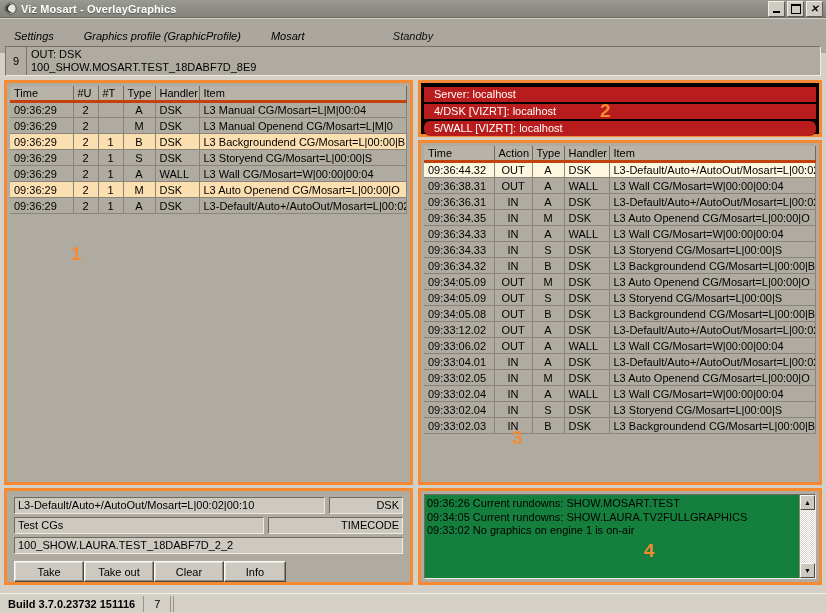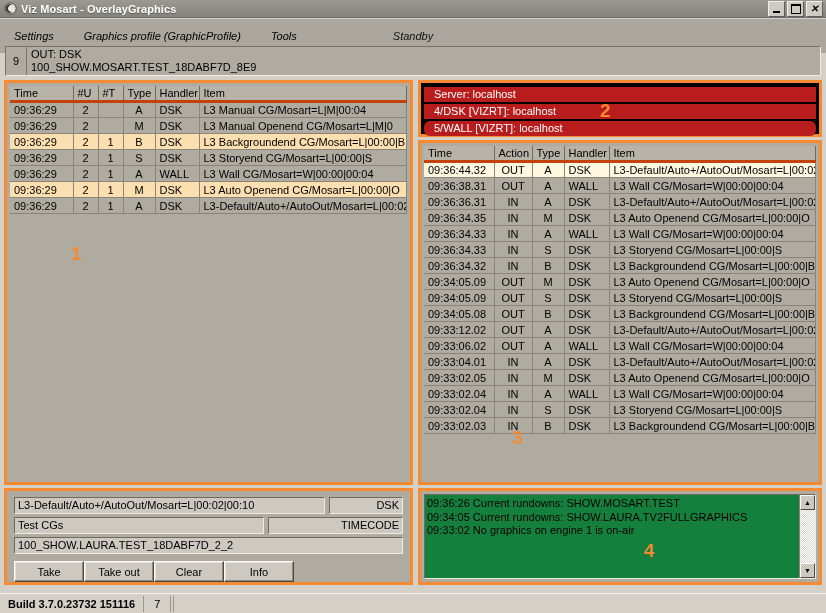--- a/index.html
+++ b/index.html
@@ -311,21 +311,21 @@
         </span>
       <span class="winbtn">
           <i class="gl-close">✕</i>
         </span>
     </span>
   </div>
 
   <div id="menubar">
     <span class="menu-item" style="margin-left:6px;">Settings</span>
     <span class="menu-item" style="margin-left:14px;">Graphics profile (GraphicProfile)</span>
-    <span class="menu-item" style="margin-left:14px;">Tools</span>
+    <span class="menu-item" style="margin-left:14px;">Mosart</span>
     <span id="menu-standby">Standby</span>
   </div>
 
   <div id="banner">
     <div class="bn-num">9</div>
     <div class="bn-text">
       <div>OUT: DSK</div>
       <div>100_SHOW.MOSART.TEST_18DABF7D_8E9</div>
     </div>
   </div>
@@ -578,21 +578,21 @@
         <div class="fld" style="width:250px;">Test CGs</div>
         <div class="fld r" style="flex:1;">TIMECODE</div>
       </div>
       <div class="rowflex">
         <div class="fld" style="flex:1;">100_SHOW.LAURA.TEST_18DABF7D_2_2</div>
       </div>
       <div class="btnrow">
         <div class="btn" style="width:70px;">Take</div>
         <div class="btn" style="width:70px;">Take out</div>
         <div class="btn" style="width:70px;">Clear</div>
-        <div class="btn" style="width:70px;">Info</div>
+        <div class="btn" style="width:62px;">Info</div>
       </div>
     </div>
   </div>
 
   <div class="region" id="region4" style="left:418px; top:488px; width:404px; height:97px;">
     <div id="br-inner">
       <div id="logtext">
         <div>09:36:26 Current rundowns: SHOW.MOSART.TEST</div>
         <div>09:34:05 Current rundowns: SHOW.LAURA.TV2FULLGRAPHICS</div>
         <div>09:33:02 No graphics on engine 1 is on-air</div>

